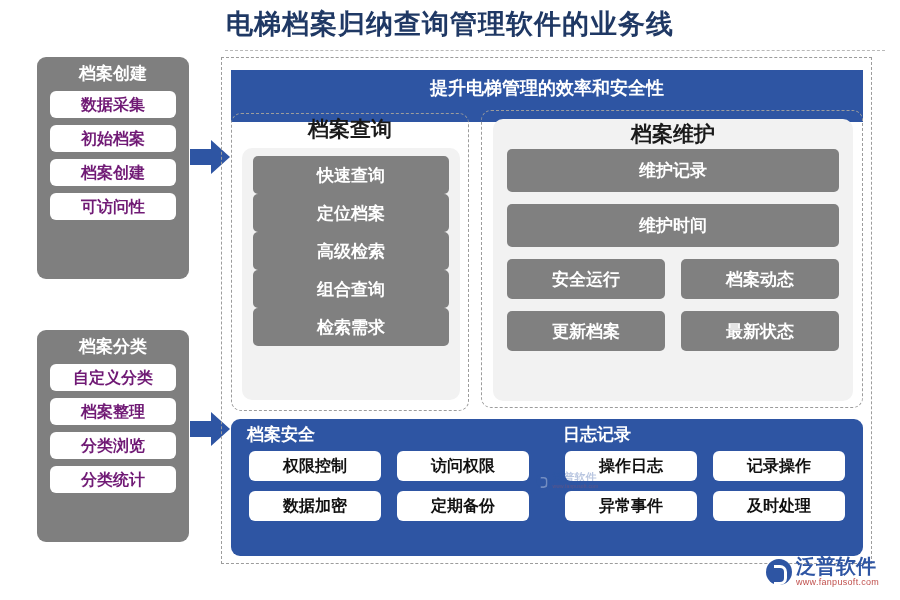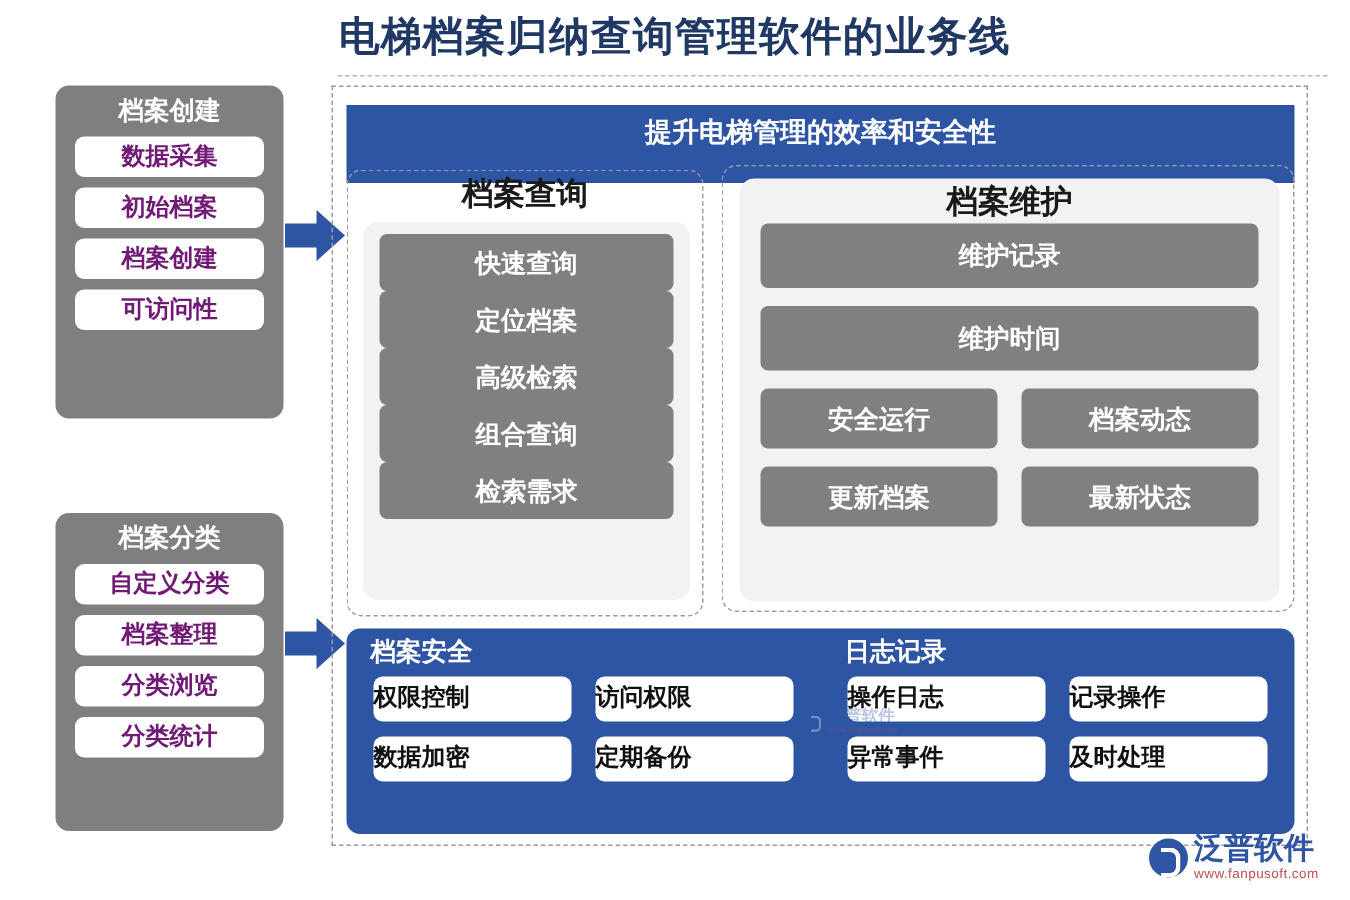--- a/index.html
+++ b/index.html
@@ -29,21 +29,21 @@
   }
 
   
   .side-group {
     position: absolute;
     background: #7f7f7f;
     border-radius: 9px;
     padding: 0;
   }
   #group-create { left: 37px; top: 57px; width: 152px; height: 222px; }
-  #group-classify { left: 37px; top: 342px; width: 152px; height: 212px; }
+  #group-classify { left: 37px; top: 330px; width: 152px; height: 212px; }
 
   .side-group-title {
     color: #ffffff;
     font-size: 17px;
     font-weight: bold;
     text-align: center;
     line-height: 34px;
     height: 34px;
     white-space: nowrap;
   }
@@ -205,20 +205,21 @@
     grid-template-columns: 1fr 1fr;
     gap: 10px 16px;
     padding: 0 2px;
   }
   .white-btn {
     background: #ffffff;
     border-radius: 6px;
     color: #111111;
     font-size: 16px;
     font-weight: bold;
+    text-align: center;
     line-height: 30px;
     height: 30px;
     white-space: nowrap;
   }
 
   
   .watermark {
     position: absolute;
     display: flex;
     align-items: center;

